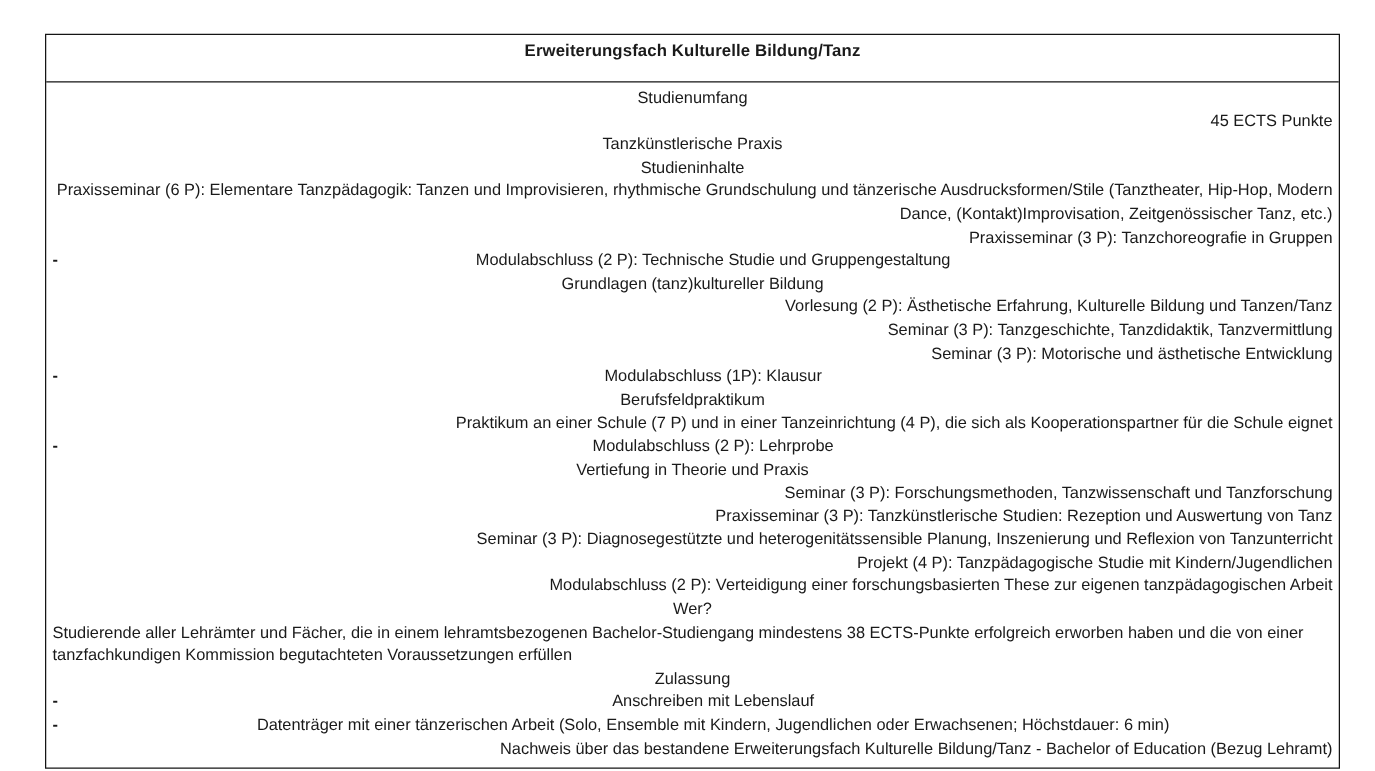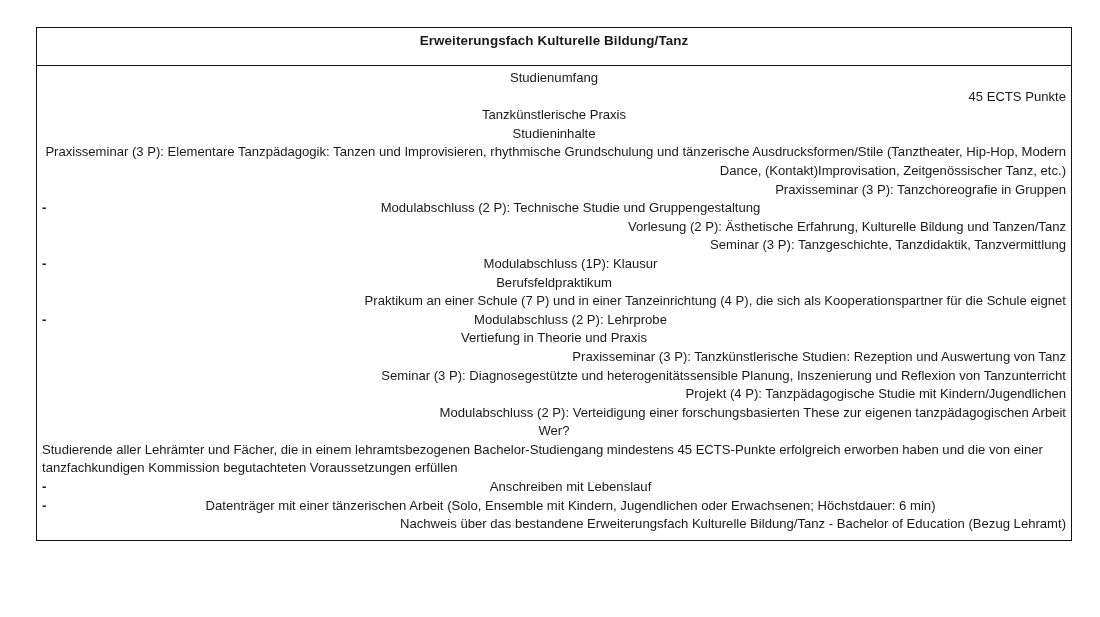--- a/index.html
+++ b/index.html
@@ -92,53 +92,57 @@
     </div>
 
     <div class="body-cell">
 
       <div class="line center">Studienumfang</div>
       <div class="line left">45 ECTS Punkte</div>
 
       <div class="line center">Tanzkünstlerische Praxis</div>
       <div class="line center">Studieninhalte</div>
 
-      <div class="line left">Praxisseminar (3 P): Elementare Tanzpädagogik: Tanzen und Improvisieren, rhythmische Grundschulung und tänzerische Ausdrucksformen/Stile (Tanztheater, Hip-Hop, Modern Dance, (Kontakt)Improvisation, Zeitgenössischer Tanz, etc.)</div>
+      <div class="line left">Praxisseminar (6 P): Elementare Tanzpädagogik: Tanzen und Improvisieren, rhythmische Grundschulung und tänzerische Ausdrucksformen/Stile (Tanztheater, Hip-Hop, Modern Dance, (Kontakt)Improvisation, Zeitgenössischer Tanz, etc.)</div>
       <div class="line left">Praxisseminar (3 P): Tanzchoreografie in Gruppen</div>
 
       <div class="bullet-line">
         <span class="bullet-marker">-</span>
         <span class="bullet-text">Modulabschluss (2 P): Technische Studie und Gruppengestaltung</span>
       </div>
 
+      <div class="line center">Grundlagen (tanz)kultureller Bildung</div>
       <div class="line left">Vorlesung (2 P): Ästhetische Erfahrung, Kulturelle Bildung und Tanzen/Tanz</div>
       <div class="line left">Seminar (3 P): Tanzgeschichte, Tanzdidaktik, Tanzvermittlung</div>
+      <div class="line left">Seminar (3 P): Motorische und ästhetische Entwicklung</div>
 
       <div class="bullet-line">
         <span class="bullet-marker">-</span>
         <span class="bullet-text">Modulabschluss (1P): Klausur</span>
       </div>
 
       <div class="line center">Berufsfeldpraktikum</div>
       <div class="line left">Praktikum an einer Schule (7 P) und in einer Tanzeinrichtung (4 P), die sich als Kooperationspartner für die Schule eignet</div>
 
       <div class="bullet-line">
         <span class="bullet-marker">-</span>
         <span class="bullet-text">Modulabschluss (2 P): Lehrprobe</span>
       </div>
 
       <div class="line center">Vertiefung in Theorie und Praxis</div>
+      <div class="line left">Seminar (3 P): Forschungsmethoden, Tanzwissenschaft und Tanzforschung</div>
       <div class="line left">Praxisseminar (3 P): Tanzkünstlerische Studien: Rezeption und Auswertung von Tanz</div>
       <div class="line left">Seminar (3 P): Diagnosegestützte und heterogenitätssensible Planung, Inszenierung und Reflexion von Tanzunterricht</div>
       <div class="line left">Projekt (4 P): Tanzpädagogische Studie mit Kindern/Jugendlichen</div>
       <div class="line left">Modulabschluss (2 P): Verteidigung einer forschungsbasierten These zur eigenen tanzpädagogischen Arbeit</div>
 
       <div class="line center">Wer?</div>
-      <div class="line indent-para">Studierende aller Lehrämter und Fächer, die in einem lehramtsbezogenen Bachelor-Studiengang mindestens 45 ECTS-Punkte erfolgreich erworben haben und die von einer tanzfachkundigen Kommission begutachteten Voraussetzungen erfüllen</div>
+      <div class="line indent-para">Studierende aller Lehrämter und Fächer, die in einem lehramtsbezogenen Bachelor-Studiengang mindestens 38 ECTS-Punkte erfolgreich erworben haben und die von einer tanzfachkundigen Kommission begutachteten Voraussetzungen erfüllen</div>
 
+      <div class="line center">Zulassung</div>
 
       <div class="bullet-line">
         <span class="bullet-marker">-</span>
         <span class="bullet-text">Anschreiben mit Lebenslauf</span>
       </div>
       <div class="bullet-line">
         <span class="bullet-marker">-</span>
         <span class="bullet-text">Datenträger mit einer tänzerischen Arbeit (Solo, Ensemble mit Kindern, Jugendlichen oder Erwachsenen; Höchstdauer: 6 min)</span>
       </div>
 

